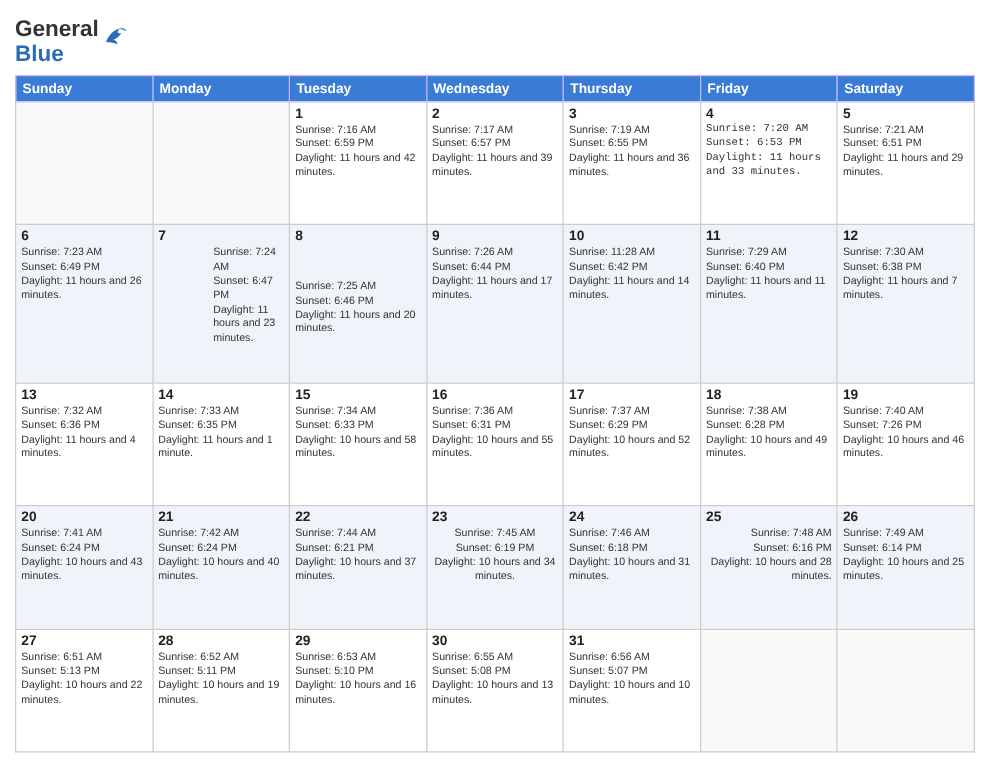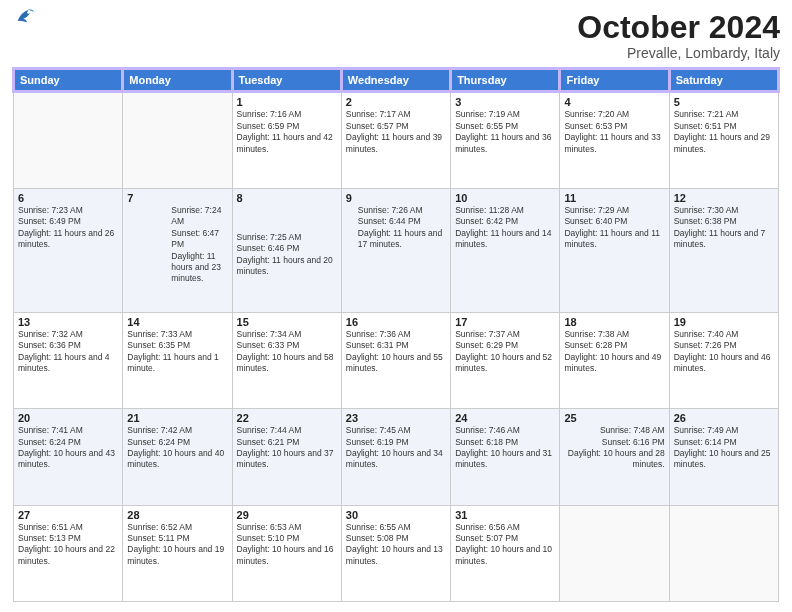--- a/index.html
+++ b/index.html
@@ -59,21 +59,21 @@
       border-collapse: collapse;
       flex: 1;
     }
     .calendar th {
       background-color: #3a7bd5;
       color: #fff;
       font-size: 11px;
       font-weight: bold;
       padding: 4px 5px;
       text-align: left;
-      border: 3px solid #c4b5fd;
+      border: 1px solid #c4b5fd;
     }
     .calendar td {
       border: 1px solid #ccc;
       vertical-align: top;
       padding: 3px 4px;
       font-size: 9px;
       color: #333;
       width: calc(100% / 7);
       height: 78px;
     }
@@ -103,30 +103,30 @@
     }
   </style>
 </head>
 <body>
 
 <div class="page">
   <div class="header">
     <div class="logo">
       <div>
         <div style="display:flex;align-items:center;">
+          <span class="logo-text">
+            <span class="general">General</span><br>
+            <span class="blue">Blue</span>
+          </span>
           <svg class="logo-bird" viewBox="0 0 30 30" xmlns="http://www.w3.org/2000/svg">
             <path d="M5 20 Q10 8 20 5 Q15 12 22 10 Q18 16 12 18 Q16 17 18 22 Q10 20 5 20Z" fill="#2a6db5"></path>
             <path d="M18 5 Q25 3 28 8 Q22 7 20 5Z" fill="#4a9fd5"></path>
           </svg>
         </div>
       </div>
-    </div>
-    <div class="title-block">
-      <div class="month-title">October 2024</div>
-      <div class="location">Prevalle, Lombardy, Italy</div>
     </div>
   </div>
 
   <table class="calendar">
     <thead>
       <tr>
       <th>Sunday</th>
           <th>Monday</th>
           <th>Tuesday</th>
           <th>Wednesday</th>
@@ -152,21 +152,21 @@
 Daylight: 11 hours and 39 minutes.</div>
           </td>
           <td>
             <span class="day-number">3</span>
             <div class="day-info" style="white-space: pre-line;">Sunrise: 7:19 AM
 Sunset: 6:55 PM
 Daylight: 11 hours and 36 minutes.</div>
           </td>
           <td>
             <span class="day-number">4</span>
-            <div class="day-info" style="white-space: pre-line;">Sunrise: 7:20 AM
+            <div class="day-info" style="white-space: pre-line; font-family: Liberation Mono, monospace;">Sunrise: 7:20 AM
 Sunset: 6:53 PM
 Daylight: 11 hours and 33 minutes.</div>
           </td>
           <td>
             <span class="day-number">5</span>
             <div class="day-info" style="white-space: pre-line;">Sunrise: 7:21 AM
 Sunset: 6:51 PM
 Daylight: 11 hours and 29 minutes.</div>
           </td>
         </tr>
@@ -184,21 +184,21 @@
 Daylight: 11 hours and 23 minutes.</div>
           </td>
           <td>
             <span class="day-number">8</span>
             <div class="day-info" style="white-space: pre-line; margin-top: 28px;">Sunrise: 7:25 AM
 Sunset: 6:46 PM
 Daylight: 11 hours and 20 minutes.</div>
           </td>
           <td>
             <span class="day-number">9</span>
-            <div class="day-info" style="white-space: pre-line; margin-left: 12px;">Sunrise: 7:26 AM
+            <div class="day-info" style="white-space: pre-line;">Sunrise: 7:26 AM
 Sunset: 6:44 PM
 Daylight: 11 hours and 17 minutes.</div>
           </td>
           <td>
             <span class="day-number">10</span>
             <div class="day-info" style="white-space: pre-line;">Sunrise: 11:28 AM
 Sunset: 6:42 PM
 Daylight: 11 hours and 14 minutes.</div>
           </td>
           <td>
@@ -272,21 +272,21 @@
 Daylight: 10 hours and 40 minutes.</div>
           </td>
           <td>
             <span class="day-number">22</span>
             <div class="day-info" style="white-space: pre-line;">Sunrise: 7:44 AM
 Sunset: 6:21 PM
 Daylight: 10 hours and 37 minutes.</div>
           </td>
           <td>
             <span class="day-number">23</span>
-            <div class="day-info" style="white-space: pre-line;">Sunrise: 7:45 AM
+            <div class="day-info" style="white-space: pre-line; text-align: center;">Sunrise: 7:45 AM
 Sunset: 6:19 PM
 Daylight: 10 hours and 34 minutes.</div>
           </td>
           <td>
             <span class="day-number">24</span>
             <div class="day-info" style="white-space: pre-line;">Sunrise: 7:46 AM
 Sunset: 6:18 PM
 Daylight: 10 hours and 31 minutes.</div>
           </td>
           <td>

